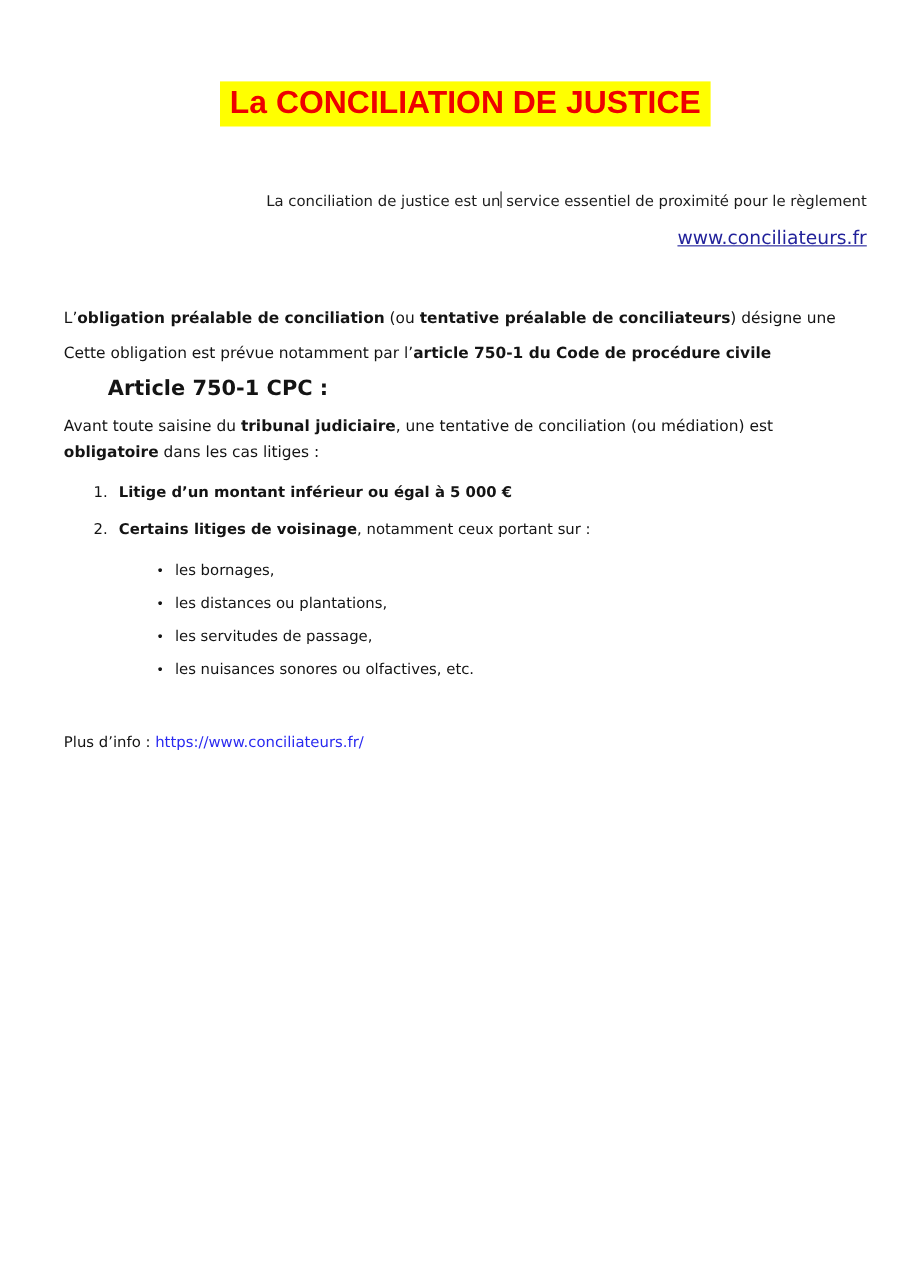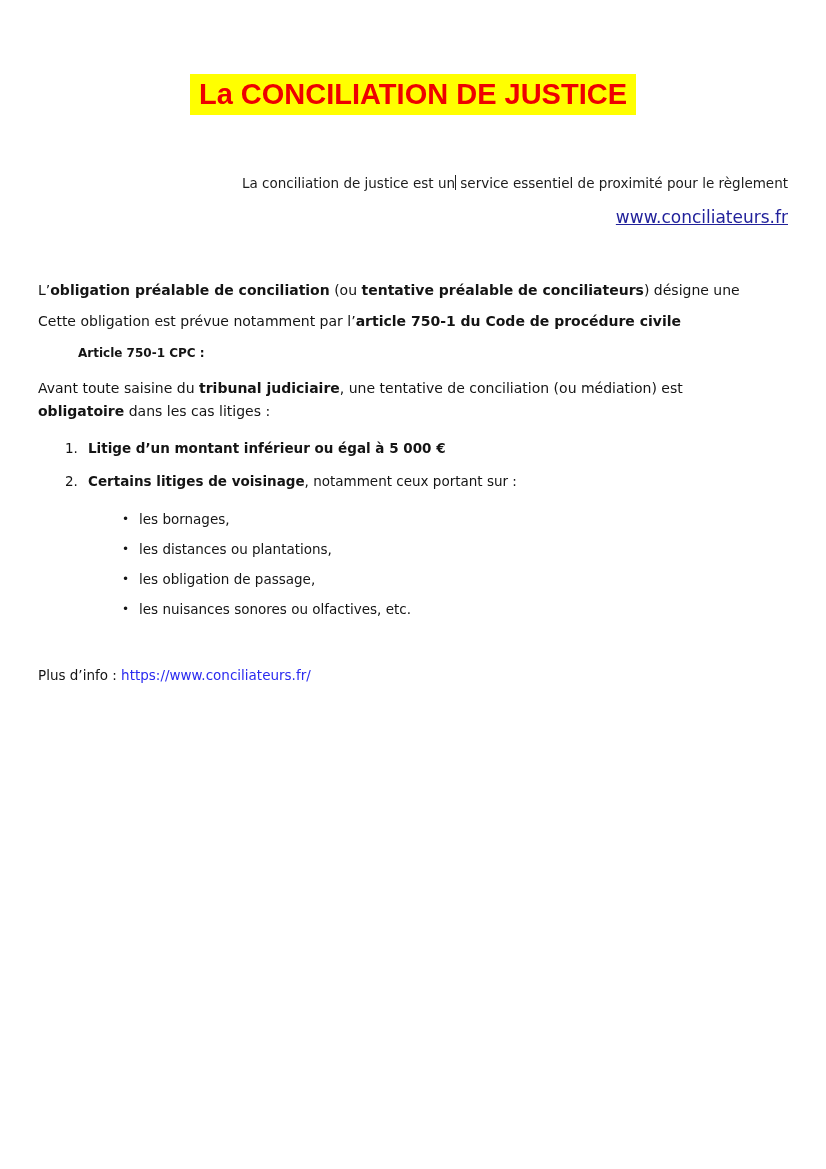--- a/index.html
+++ b/index.html
@@ -6,21 +6,21 @@
     margin: 0;
     padding: 0;
     background: #ffffff;
   }
   .page {
     position: relative;
     width: 826px;
     height: 1169px;
     background: #ffffff;
     box-sizing: border-box;
-    padding: 74px 38px 0 38px;
+    padding: 74px 38px 0 58px;
     overflow: hidden;
     color: #1a1a1a;
   }
   .b { font-weight: bold; }
   .line { white-space: pre; }
 
   
   .title-row {
     text-align: center;
     margin: 0;
@@ -69,21 +69,21 @@
     margin-top: 50px;
     font-family: "DejaVu Sans", sans-serif;
     font-size: 14px;
     line-height: 23px;
     color: #141414;
   }
   .main .mp { margin: 0 0 8px 0; }
 
   .article-block {
     margin: 10px 0 13px 40px;
-    font-size: 12px;
+    font-size: 19px;
     line-height: 20.5px;
   }
   .article-heading { font-weight: bold; }
 
   .numbered {
     list-style: none;
     margin: 14px 0 0 27px;
     padding: 0;
     font-size: 13.5px;
     line-height: 22px;
@@ -208,21 +208,21 @@
       <li>
         <span class="dot">•</span>
         <span>les bornages,</span>
       </li>
       <li>
         <span class="dot">•</span>
         <span>les distances ou plantations,</span>
       </li>
       <li>
         <span class="dot">•</span>
-        <span>les obligation de passage,</span>
+        <span>les servitudes de passage,</span>
       </li>
       <li>
         <span class="dot">•</span>
         <span>les nuisances sonores ou olfactives, etc.</span>
       </li>
     </ul>
 
     <div class="accessible">
         <div class="line"><span></span></div>
         <div class="line"><span></span></div>

